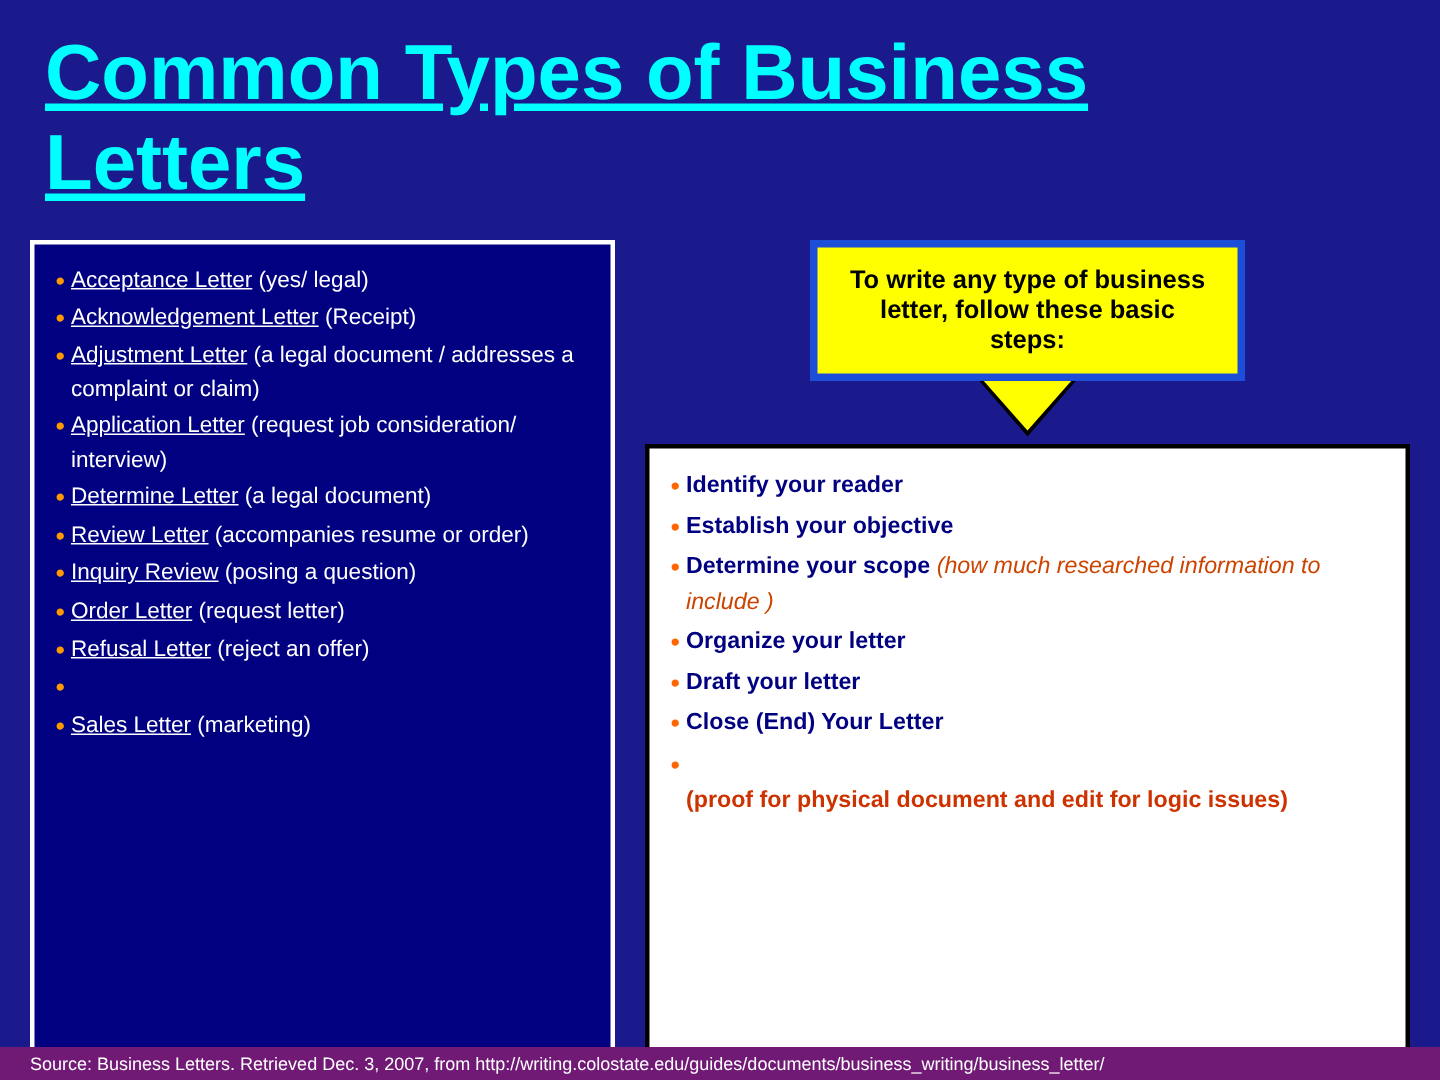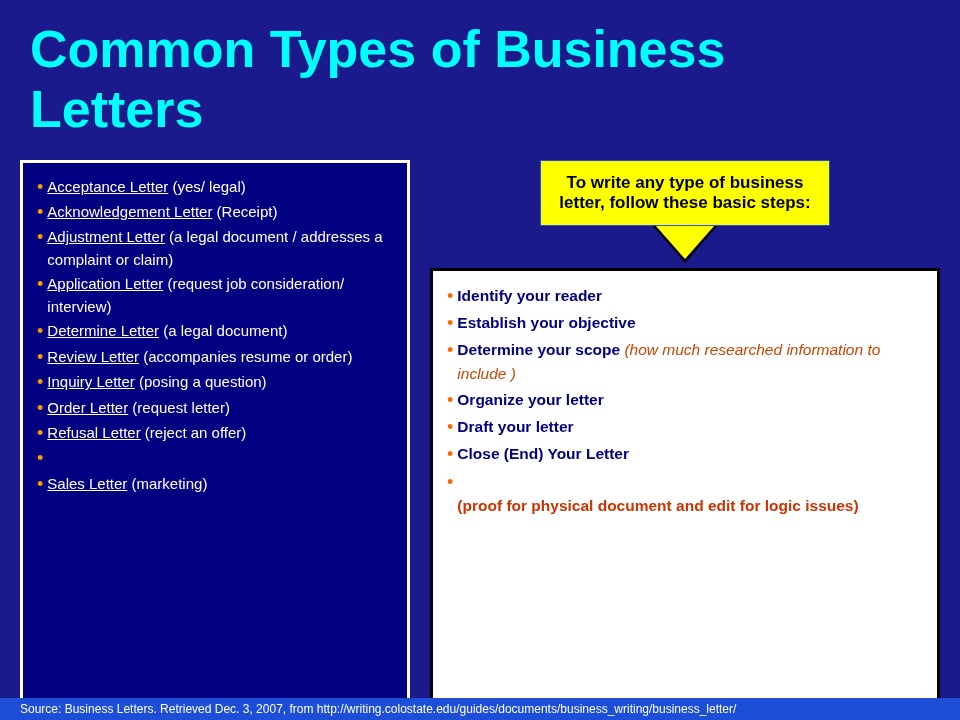--- a/index.html
+++ b/index.html
@@ -10,20 +10,21 @@
       font-family: Arial, sans-serif;
       overflow: hidden;
       position: relative;
     }
     .main-title {
       color: #00ffff;
       font-size: 52px;
       font-weight: bold;
       padding: 20px 30px 10px 30px;
       line-height: 1.15;
+      text-decoration: underline;
     }
     .content-area {
       display: flex;
       padding: 10px 20px 10px 20px;
       gap: 20px;
       height: 580px;
     }
     .left-panel {
       background: #000080;
       border: 3px solid #ffffff;
@@ -56,21 +57,21 @@
       text-align: center;
     }
     .right-area {
       display: flex;
       flex-direction: column;
       flex: 1;
       gap: 0;
     }
     .callout-box {
       background: #ffff00;
-      border: 1px solid #1d4ed8;
+      border: 5px solid #1d4ed8;
       padding: 12px 16px;
       text-align: center;
       font-size: 17px;
       font-weight: bold;
       color: #000000;
       width: 290px;
       align-self: center;
       position: relative;
       margin-bottom: 0;
       z-index: 2;
@@ -117,21 +118,21 @@
     }
     .bold-orange {
       color: #cc3300;
       font-weight: bold;
     }
     .source-bar {
       position: absolute;
       bottom: 0;
       left: 0;
       right: 0;
-      background: #1d4ed8;
+      background: #701a75;
       color: white;
       font-size: 12px;
       padding: 4px 20px;
     }
     .callout-section {
       display: flex;
       flex-direction: column;
       align-items: center;
     }
   </style>
@@ -165,21 +166,21 @@
       <li>
           <span class="bullet">•</span>
           <span><span class="underline-link">Determine Letter</span> (a legal document)</span>
         </li>
       <li>
           <span class="bullet">•</span>
           <span><span class="underline-link">Review Letter</span> (accompanies resume or order)</span>
         </li>
       <li>
           <span class="bullet">•</span>
-          <span><span class="underline-link">Inquiry Letter</span> (posing a question)</span>
+          <span><span class="underline-link">Inquiry Review</span> (posing a question)</span>
         </li>
       <li>
           <span class="bullet">•</span>
           <span><span class="underline-link">Order Letter</span> (request letter)</span>
         </li>
       <li>
           <span class="bullet">•</span>
           <span><span class="underline-link">Refusal Letter</span> (reject an offer)</span>
         </li>
       <li>

